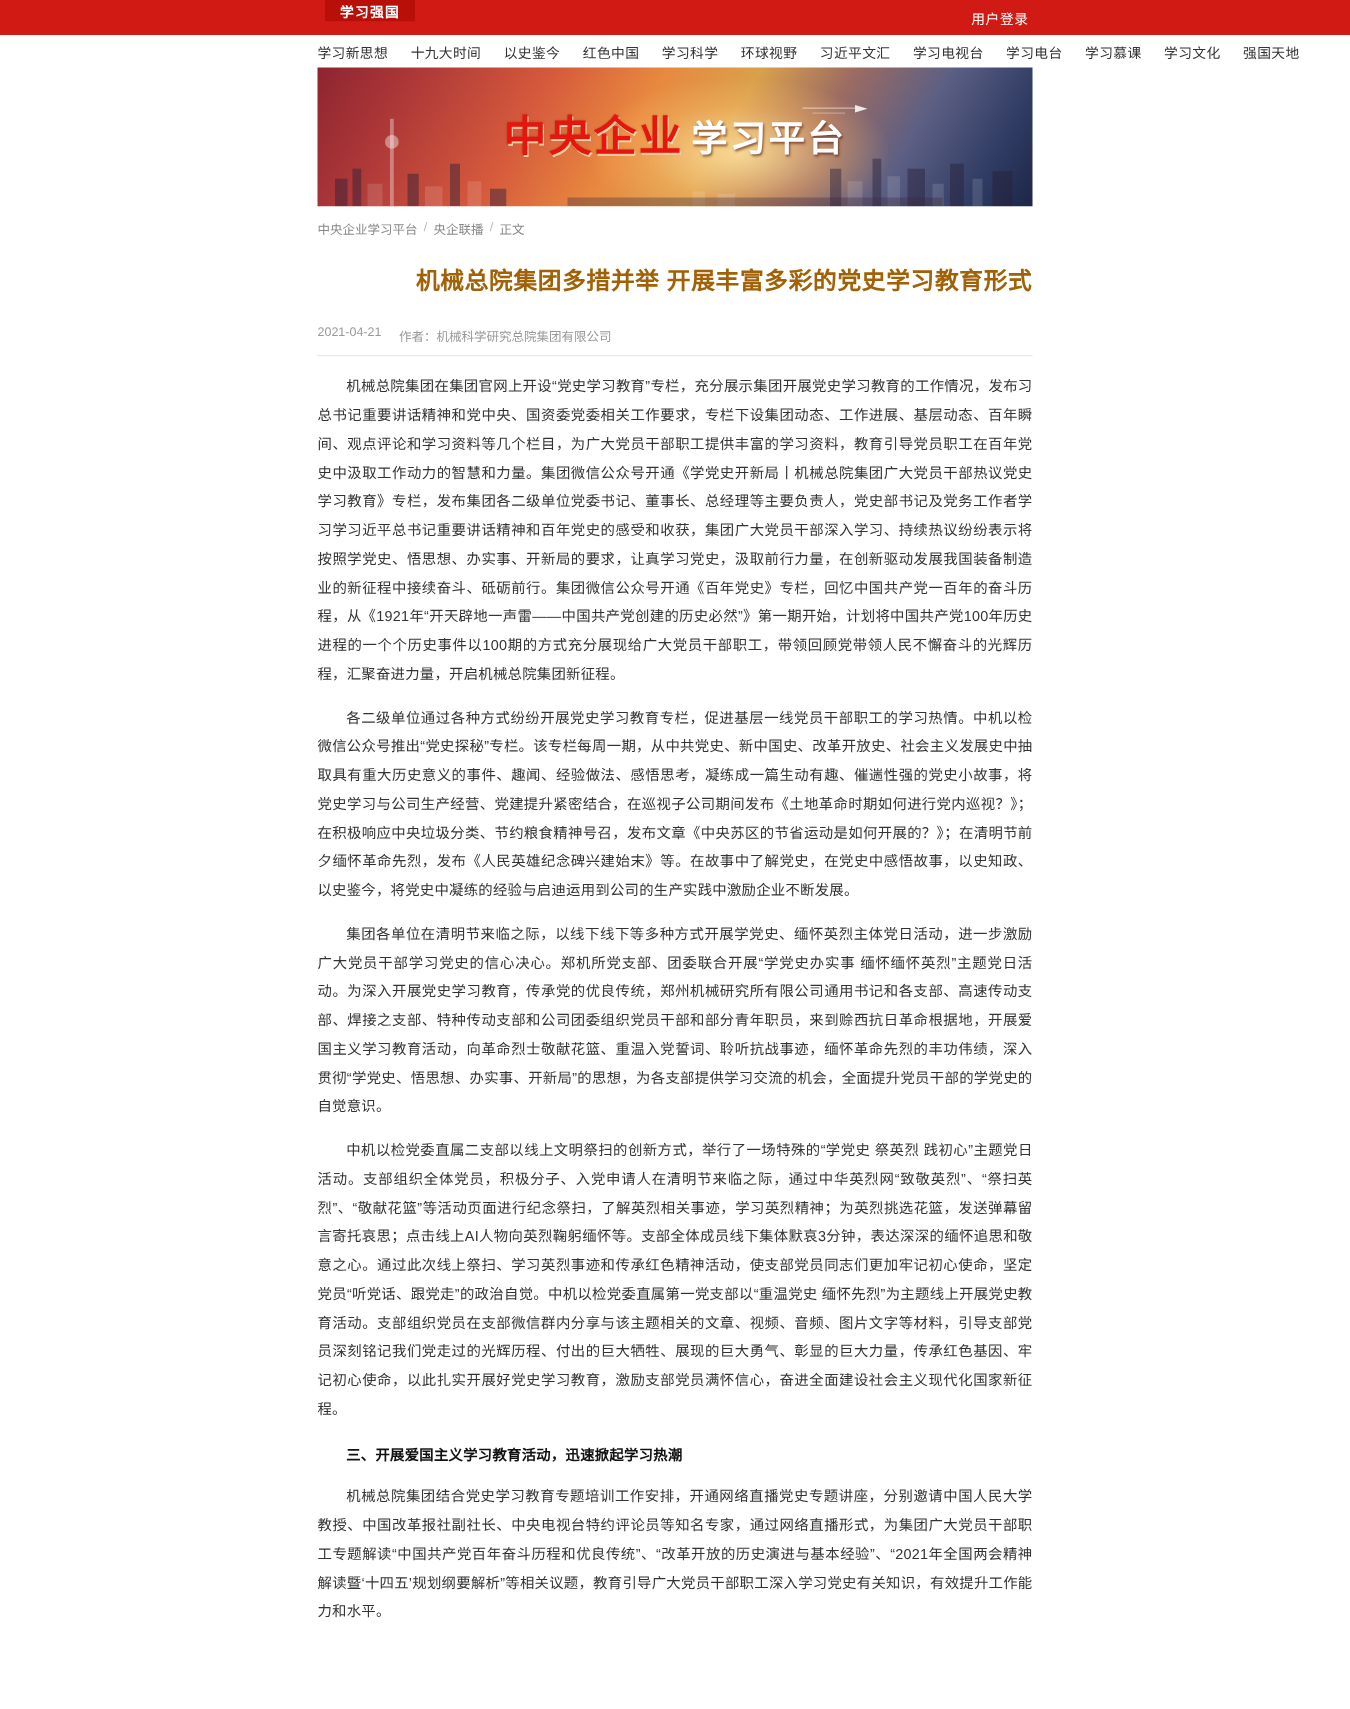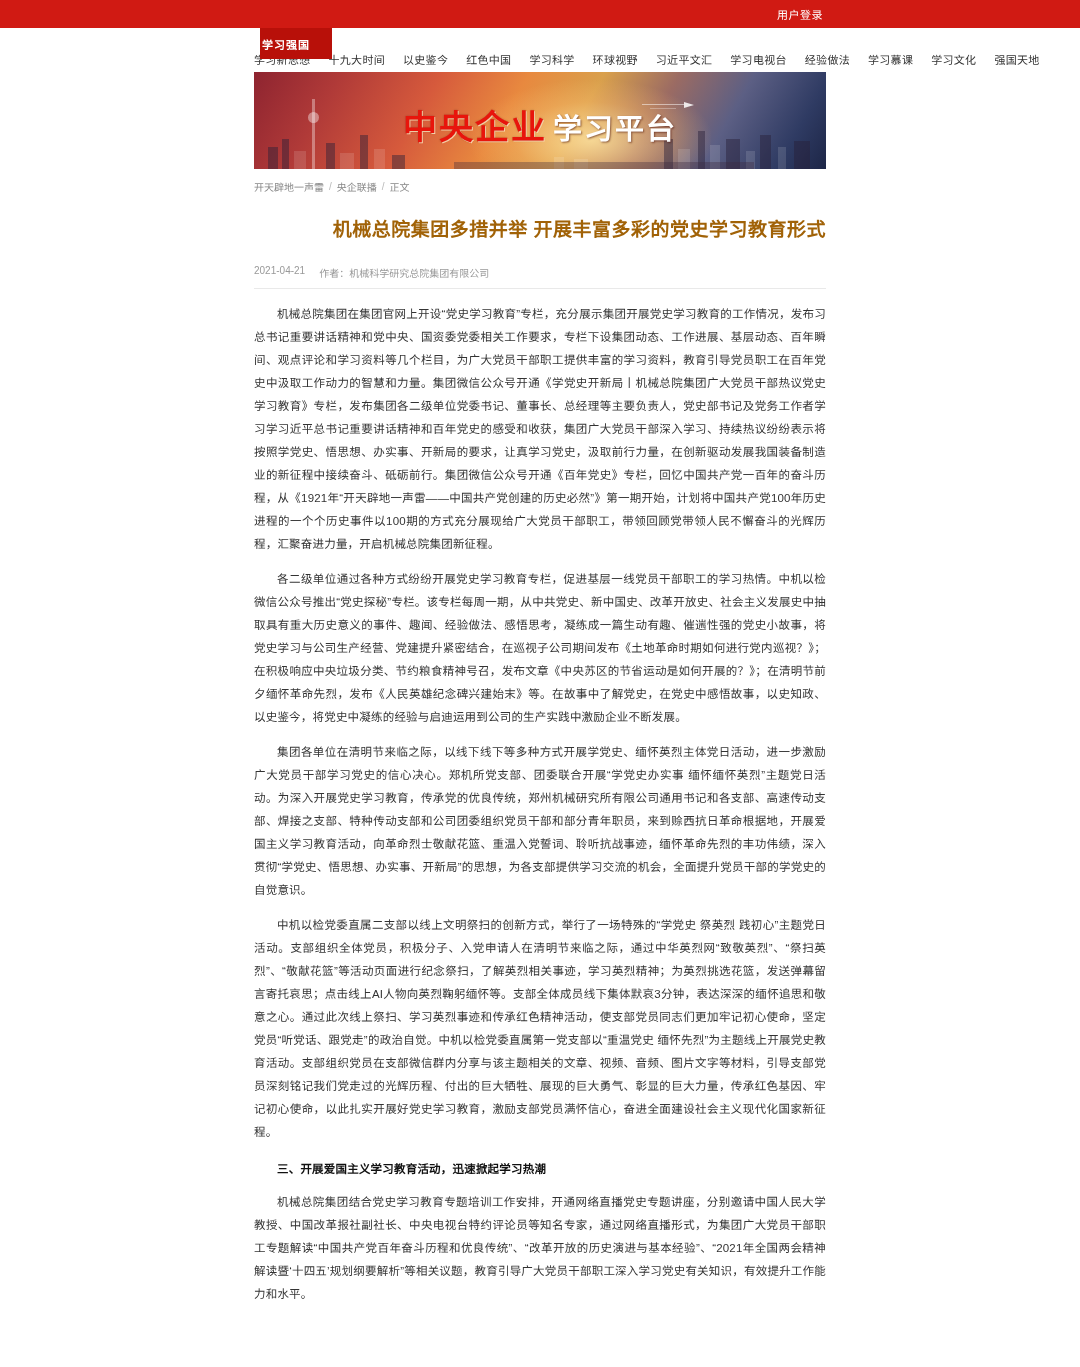--- a/index.html
+++ b/index.html
@@ -23,25 +23,25 @@
     background: #d01a13;
     position: relative;
     display: flex;
     align-items: center;
   }
   .logo-box {
     position: absolute;
     left: 260px;
     top: 0;
     width: 72px;
-    height: 31px;
+    height: 17px;
     background: #b81009;
     display: flex;
     align-items: center;
-    margin-top: 28px;
+    justify-content: center;
   }
   .logo-text {
     color: #ffffff;
     font-size: 12px;
     font-weight: bold;
     letter-spacing: 1px;
     white-space: nowrap;
     transform: scale(0.92);
   }
   .login-link {
@@ -55,39 +55,38 @@
 
   
   .nav {
     height: 26px;
     background: #ffffff;
     display: flex;
     align-items: center;
     padding-left: 254px;
     gap: 18px;
     border-bottom: 1px solid #ffffff;
-    margin-top: 18px;
   }
   .nav-item {
     font-size: 11px;
     color: #333333;
     white-space: nowrap;
     cursor: pointer;
     letter-spacing: 0.3px;
   }
 
   
   .banner-wrap {
     width: 572px;
     margin: 0 auto;
     position: relative;
   }
   .banner {
     width: 572px;
-    height: 97px;
+    height: 111px;
     position: relative;
     overflow: hidden;
     background: linear-gradient(120deg,
        #8e2430 0%, #b03a38 14%, #d65a3c 30%,
        #e8893f 44%, #d9a04c 56%, #9b6b63 68%,
        #5c5f84 80%, #2f3b63 92%, #1d2647 100%);
   }
   
   .banner::before {
     content: "";
@@ -241,21 +240,21 @@
 
 <div class="nav">
   <span class="nav-item">学习新思想</span>
   <span class="nav-item">十九大时间</span>
   <span class="nav-item">以史鉴今</span>
   <span class="nav-item">红色中国</span>
   <span class="nav-item">学习科学</span>
   <span class="nav-item">环球视野</span>
   <span class="nav-item">习近平文汇</span>
   <span class="nav-item">学习电视台</span>
-  <span class="nav-item">经验做法</span>
+  <span class="nav-item">学习电台</span>
   <span class="nav-item">学习慕课</span>
   <span class="nav-item">学习文化</span>
   <span class="nav-item">强国天地</span>
 </div>
 
 <div class="banner-wrap">
   <div class="banner">
     <div class="skyline">
       <div class="bld" style="left:14px;width:10px;height:22px;"></div>
       <div class="bld" style="left:28px;width:7px;height:30px;"></div>
@@ -283,21 +282,21 @@
     <div class="plane"></div>
     <div class="streak" style="right:142px;top:32px;width:42px;"></div>
     <div class="streak" style="right:150px;top:36px;width:26px;opacity:.6;"></div>
     <div class="banner-title">
       <span class="bt-main">中央企业</span><span class="bt-sub">学习平台</span>
     </div>
   </div>
 </div>
 
 <div class="breadcrumb">
-  <span class="crumb">开天辟地一声雷</span>
+  <span class="crumb">中央企业学习平台</span>
   <span class="sep">/</span>
   <span class="crumb">央企联播</span>
   <span class="sep">/</span>
   <span class="crumb current">正文</span>
 </div>
 
 <div class="article">
   <h1 class="article-title">机械总院集团多措并举 开展丰富多彩的党史学习教育形式</h1>
   <div class="meta">
     <span>2021-04-21</span>

